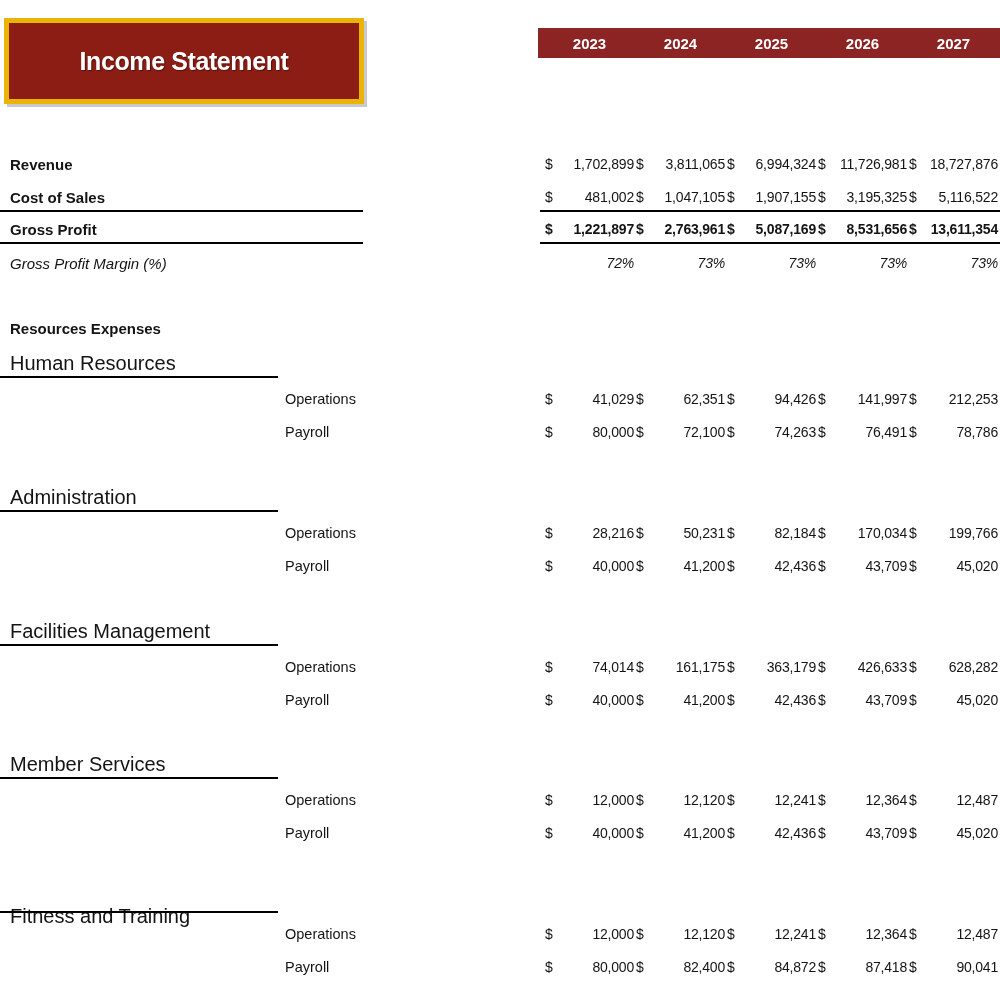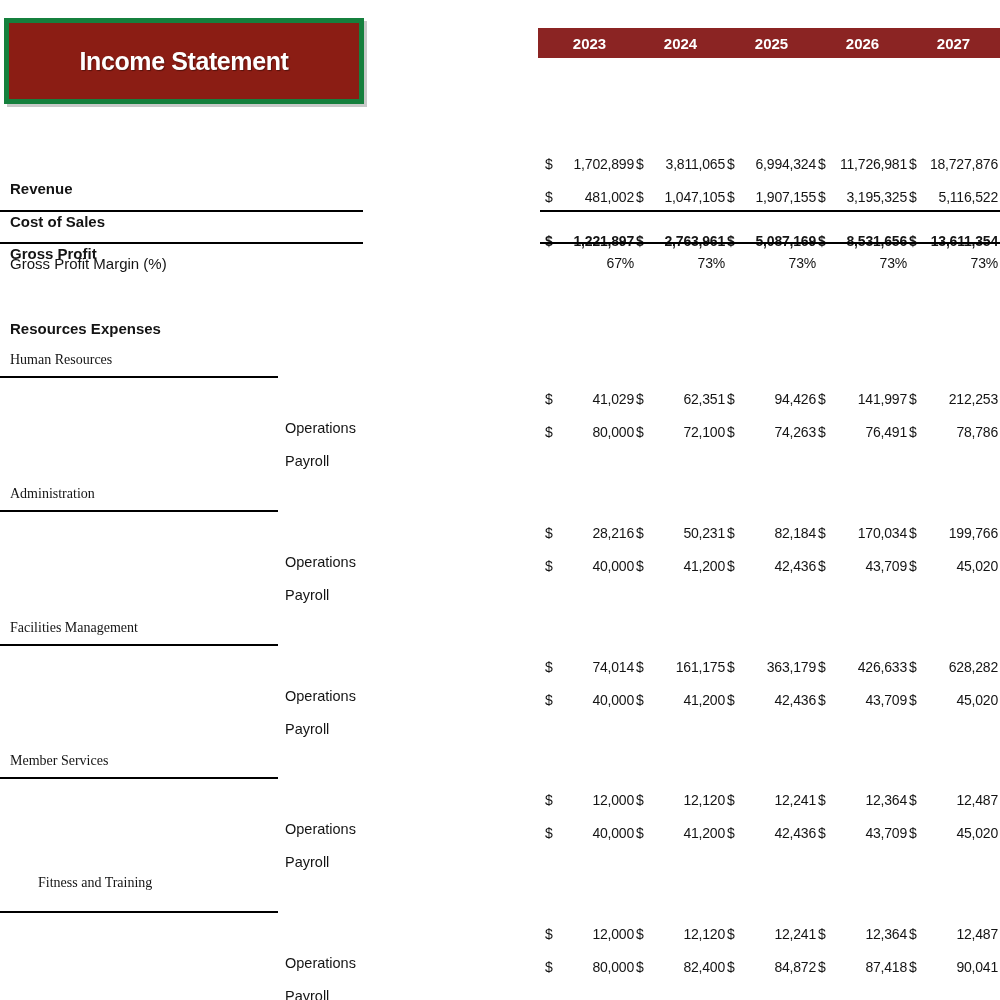--- a/index.html
+++ b/index.html
@@ -2,44 +2,44 @@
 <html><head>
 <meta charset="utf-8">
 <style>
   :root { --maroon:#8B1D14; --maroon2:#8B2423; --ink:#141414; }
   * { margin:0; padding:0; box-sizing:border-box; }
   html,body { width:1000px; height:1000px; background:#ffffff; overflow:hidden;
               font-family:"Liberation Sans", sans-serif; color:var(--ink); }
   #sheet { position:absolute; left:0; top:0; width:1000px; height:1000px; }
 
   .title-box { position:absolute; left:4px; top:18px; width:360px; height:86px;
-               background:var(--maroon); border:5px solid #15803d;
+               background:var(--maroon); border:5px solid #eab308;
                box-shadow:3px 3px 0 #c9c9c9;
                display:flex; align-items:center; justify-content:center; }
   .title-box span { color:#fff; font-weight:bold; font-size:25px; letter-spacing:-0.4px;
                     text-shadow:1px 1px 1px rgba(0,0,0,.4); }
 
   .year-band { position:absolute; left:538px; top:28px; width:462px; height:30px;
                background:var(--maroon2); display:flex; align-items:center; padding-left:7px; }
   .year-cell { width:89px; margin-right:2px; text-align:center; color:#fff;
                font-weight:bold; font-size:15px; }
 
   .row { position:absolute; left:0; width:1000px; height:28px; }
   .lbl { position:absolute; left:10px; top:50%; transform:translateY(-50%);
          font-size:15px; white-space:nowrap; }
   .sub { position:absolute; left:285px; top:50%; transform:translateY(-50%);
-         font-size:14.5px; white-space:nowrap;margin-top:29px; }
+         font-size:14.5px; white-space:nowrap; }
   .nums { position:absolute; left:545px; top:0; height:100%; display:flex; align-items:center; }
   .cell { width:89px; margin-right:2px; display:flex; justify-content:space-between;
           align-items:baseline; font-size:14px; letter-spacing:-0.2px; white-space:nowrap; }
   .cell.pct { justify-content:flex-end; }
-  .bold { font-weight:bold;margin-top:24px; }
-  .italic { }
-
-  .sec-head { position:absolute; left:10px; font-size:14px; white-space:nowrap;font-family:Liberation Serif, serif; }
+  .bold { font-weight:bold; }
+  .italic { font-style:italic; }
+
+  .sec-head { position:absolute; left:10px; font-size:20px; white-space:nowrap; }
   .hline { position:absolute; background:#000; height:2px; }
   .oe-head { position:absolute; left:10px; top:320px; font-size:15px; font-weight:bold; }
 </style>
 </head>
 <body>
 
 <div id="sheet">
 
   <div class="title-box">
     <span>Income Statement</span>
@@ -126,21 +126,21 @@
           <div class="cell bold">
             <span class="dollar">$</span>
             <span class="num">13,611,354</span>
           </div>
         </div>
       </div>
       <div class="row" style="top: 249px;">
         <span class="lbl italic">Gross Profit Margin (%)</span>
         <div class="nums">
           <div class="cell italic pct">
-            <span class="num">67%</span>
+            <span class="num">72%</span>
           </div>
           <div class="cell italic pct">
             <span class="num">73%</span>
           </div>
           <div class="cell italic pct">
             <span class="num">73%</span>
           </div>
           <div class="cell italic pct">
             <span class="num">73%</span>
           </div>
@@ -351,21 +351,21 @@
           <div class="cell">
             <span class="dollar">$</span>
             <span class="num">43,709</span>
           </div>
           <div class="cell">
             <span class="dollar">$</span>
             <span class="num">45,020</span>
           </div>
         </div>
       </div>
-      <div class="sec-head" style="top: 875px; margin-left: 28px;">Fitness and Training</div>
+      <div class="sec-head" style="top: 905px;">Fitness and Training</div>
       <div class="row" style="top: 920px;">
         <span class="sub">Operations</span>
         <div class="nums">
           <div class="cell">
             <span class="dollar">$</span>
             <span class="num">12,000</span>
           </div>
           <div class="cell">
             <span class="dollar">$</span>
             <span class="num">12,120</span>

